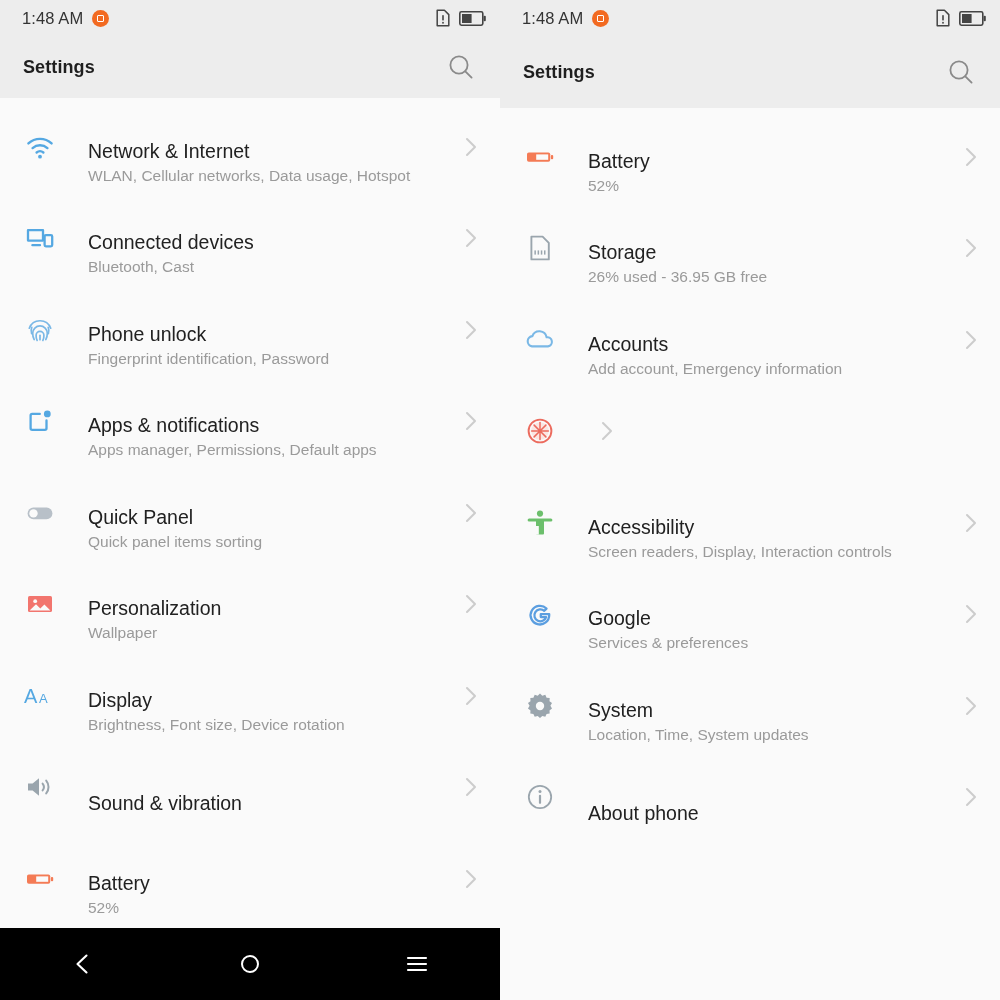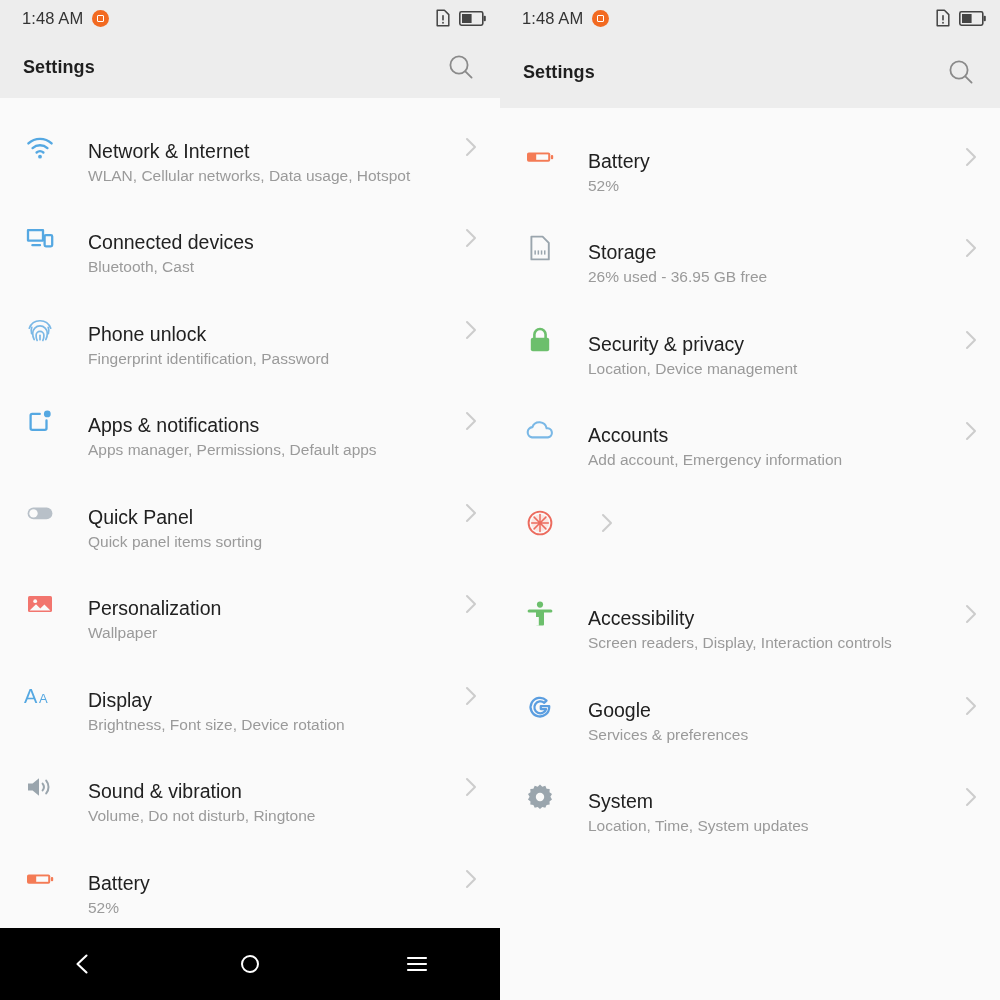--- a/index.html
+++ b/index.html
@@ -310,21 +310,20 @@
       <div class="row">
         <span class="row-icon">
           <svg width="30" height="30" viewBox="0 0 30 30">
             <path d="M3 11.4h4.6L14 6.2v17.6l-6.4-5.2H3z" fill="#9aa5ad"></path>
             <path d="M17.6 11.6a5.4 5.4 0 0 1 0 6.8" fill="none" stroke="#9aa5ad" stroke-width="2" stroke-linecap="round"></path>
             <path d="M21.2 8.6a10 10 0 0 1 0 12.8" fill="none" stroke="#9aa5ad" stroke-width="2" stroke-linecap="round"></path>
           </svg>
         </span>
         <span class="row-text">
           <span class="row-title">Sound &amp; vibration</span>
-          <div class="row-sub">Volume, Do not disturb, Ringtone</div>
         </span>
         <span class="row-chevron">
           <svg width="14" height="24" viewBox="0 0 14 24">
               <polyline points="3,4 11,12 3,20" fill="none" stroke="#cccccc" stroke-width="2" stroke-linecap="round" stroke-linejoin="round"></polyline>
             </svg>
         </span>
       </div>
 
       <div class="row">
         <span class="row-icon">
@@ -435,37 +434,20 @@
           <span class="row-title">Storage</span>
           <div class="row-sub">26% used - 36.95 GB free</div>
         </span>
         <span class="row-chevron">
           <svg width="14" height="24" viewBox="0 0 14 24">
               <polyline points="3,4 11,12 3,20" fill="none" stroke="#cccccc" stroke-width="2" stroke-linecap="round" stroke-linejoin="round"></polyline>
             </svg>
         </span>
       </div>
 
-      <div class="row">
-        <span class="row-icon">
-          <svg width="30" height="30" viewBox="0 0 30 30">
-            <path d="M9.4 13.2v-3.6a5.6 5.6 0 0 1 11.2 0v3.6" fill="none" stroke="#6cbf6c" stroke-width="2.6"></path>
-            <rect x="5.8" y="12.8" width="18.4" height="13.4" rx="2" fill="#6cbf6c"></rect>
-          </svg>
-        </span>
-        <span class="row-text">
-          <span class="row-title">Security &amp; privacy</span>
-          <div class="row-sub">Location, Device management</div>
-        </span>
-        <span class="row-chevron">
-          <svg width="14" height="24" viewBox="0 0 14 24">
-              <polyline points="3,4 11,12 3,20" fill="none" stroke="#cccccc" stroke-width="2" stroke-linecap="round" stroke-linejoin="round"></polyline>
-            </svg>
-        </span>
-      </div>
 
       <div class="row">
         <span class="row-icon">
           <svg width="32" height="30" viewBox="0 0 32 30">
             <path d="M8 21.4a5.2 5.2 0 0 1 .4-10.3 7.4 7.4 0 0 1 14.2 1.2 4.6 4.6 0 0 1 1.4 9.1z" fill="none" stroke="#7ab8e6" stroke-width="2.1" stroke-linejoin="round"></path>
           </svg>
         </span>
         <span class="row-text">
           <span class="row-title">Accounts</span>
           <div class="row-sub">Add account, Emergency information</div>
@@ -550,18 +532,36 @@
           <span class="row-title">System</span>
           <div class="row-sub">Location, Time, System updates</div>
         </span>
         <span class="row-chevron">
           <svg width="14" height="24" viewBox="0 0 14 24">
               <polyline points="3,4 11,12 3,20" fill="none" stroke="#cccccc" stroke-width="2" stroke-linecap="round" stroke-linejoin="round"></polyline>
             </svg>
         </span>
       </div>
 
+      <div class="row">
+        <span class="row-icon">
+          <svg width="30" height="30" viewBox="0 0 30 30">
+            <circle cx="15" cy="15" r="11.2" fill="none" stroke="#9aa5ad" stroke-width="1.8"></circle>
+            <circle cx="15" cy="9.4" r="1.5" fill="#9aa5ad"></circle>
+            <rect x="13.9" y="12.7" width="2.2" height="9.2" rx="1.1" fill="#9aa5ad"></rect>
+          </svg>
+        </span>
+        <span class="row-text">
+          <span class="row-title">About phone</span>
+          
+        </span>
+        <span class="row-chevron">
+          <svg width="14" height="24" viewBox="0 0 14 24">
+              <polyline points="3,4 11,12 3,20" fill="none" stroke="#cccccc" stroke-width="2" stroke-linecap="round" stroke-linejoin="round"></polyline>
+            </svg>
+        </span>
+      </div>
 
     </div>
 
   </div>
 
 </div>
 
 </body></html>

